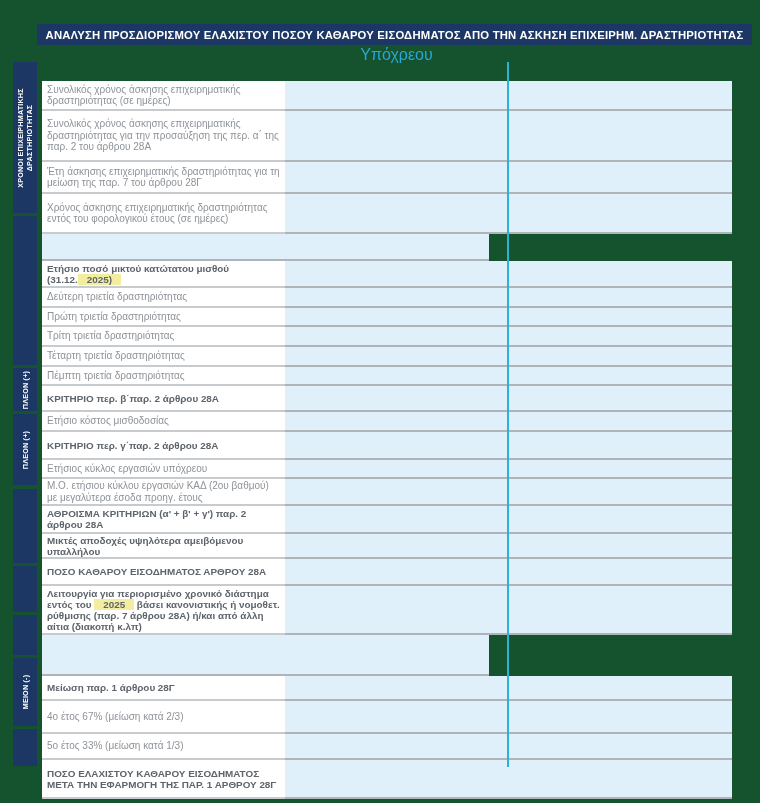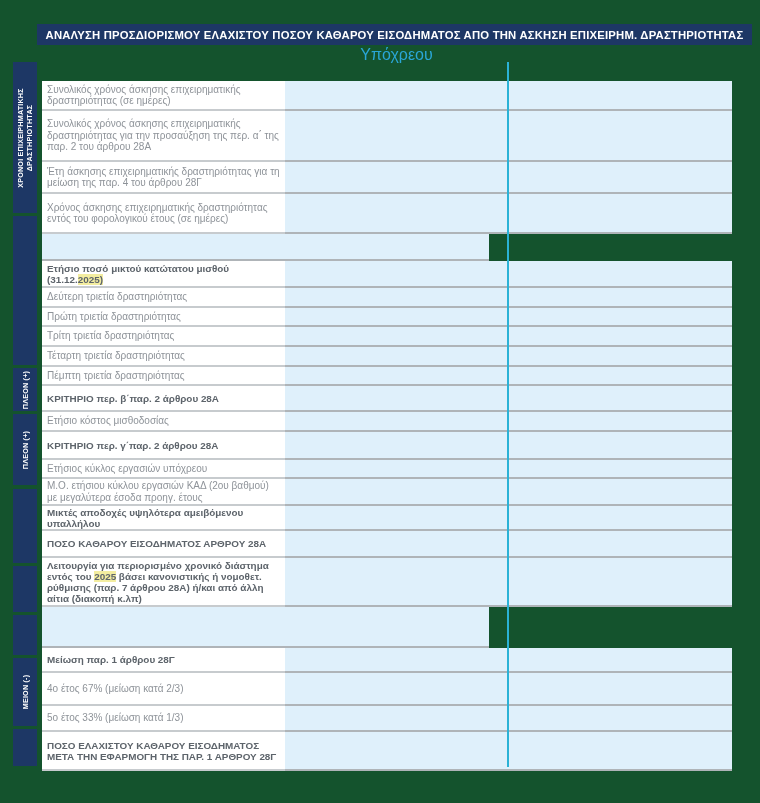--- a/index.html
+++ b/index.html
@@ -26,21 +26,21 @@
 
   
   .grid{position:absolute;left:42px;top:62px;width:690px;margin-top:19px;}
   .row{display:flex;width:690px;box-sizing:border-box;}
   .lbl{width:243px;box-sizing:border-box;display:flex;align-items:center;
     padding:1px 4px 1px 5px;border-bottom:2px solid #c7cbce;background:#fff;
     font-size:10px;line-height:11.5px;color:#8e9399;}
   .row.bold .lbl{font-weight:bold;color:#5d646b;font-size:9.9px;line-height:11px;}
   .cell{width:223px;box-sizing:border-box;background:#dff0fb;border-bottom:2px solid #afb4b8;}
   .cell.c2{width:224px;}
-  .hl{background:#f3eda0;padding:0 0;text-align:center;}
+  .hl{background:#f3eda0;padding:0 9px;text-align:center;}
   .r1{height:30px}.r2{height:51px}.r3{height:32px}.r4{height:40px}.r5{height:27px}
   .r6{height:27px}.r7{height:19px}.r8{height:20px}.r9{height:20px}.r10{height:20px}
   .r11{height:19px}.r12{height:26px}.r13{height:20px}.r14{height:28px}.r15{height:19px}
   .r16{height:27px}.r17{height:28px}.r18{height:25px}.r19{height:27px}.r20{height:49px}
   .r21{height:41px}.r22{height:25px}.r23{height:33px}.r24{height:26px}.r25{height:39px}
 
   
   .divider{position:absolute;left:507px;top:62px;width:2px;height:705px;background:#2bb2d6;pointer-events:none;}
 </style>
 </head>
@@ -91,21 +91,21 @@
       <div class="cell c2"></div>
     </div>
 
     <div class="row r2">
       <div class="lbl">Συνολικός χρόνος άσκησης επιχειρηματικής δραστηριότητας για την προσαύξηση της περ. α΄ της παρ. 2 του άρθρου 28Α</div>
       <div class="cell c1"></div>
       <div class="cell c2"></div>
     </div>
 
     <div class="row r3">
-      <div class="lbl">Έτη άσκησης επιχειρηματικής δραστηριότητας για τη μείωση της παρ. 4 του άρθρου 28Γ</div>
+      <div class="lbl">Έτη άσκησης επιχειρηματικής δραστηριότητας για τη μείωση της παρ. 7 του άρθρου 28Γ</div>
       <div class="cell c1"></div>
       <div class="cell c2"></div>
     </div>
 
     <div class="row r4">
       <div class="lbl">Χρόνος άσκησης επιχειρηματικής δραστηριότητας εντός του φορολογικού έτους (σε ημέρες)</div>
       <div class="cell c1"></div>
       <div class="cell c2"></div>
     </div>
 
@@ -177,20 +177,25 @@
       <div class="cell c1"></div>
       <div class="cell c2"></div>
     </div>
 
     <div class="row r16">
       <div class="lbl">Μ.Ο. ετήσιου κύκλου εργασιών ΚΑΔ (2ου βαθμού) με μεγαλύτερα έσοδα προηγ. έτους</div>
       <div class="cell c1"></div>
       <div class="cell c2"></div>
     </div>
 
+    <div class="row r17 bold">
+      <div class="lbl">ΑΘΡΟΙΣΜΑ ΚΡΙΤΗΡΙΩΝ (α' + β' + γ') παρ. 2 άρθρου 28Α</div>
+      <div class="cell c1"></div>
+      <div class="cell c2"></div>
+    </div>
 
     <div class="row r18 bold">
       <div class="lbl">Μικτές αποδοχές υψηλότερα αμειβόμενου υπαλλήλου</div>
       <div class="cell c1"></div>
       <div class="cell c2"></div>
     </div>
 
     <div class="row r19 bold">
       <div class="lbl">ΠΟΣΟ ΚΑΘΑΡΟΥ ΕΙΣΟΔΗΜΑΤΟΣ ΑΡΘΡΟΥ 28Α</div>
       <div class="cell c1"></div>

